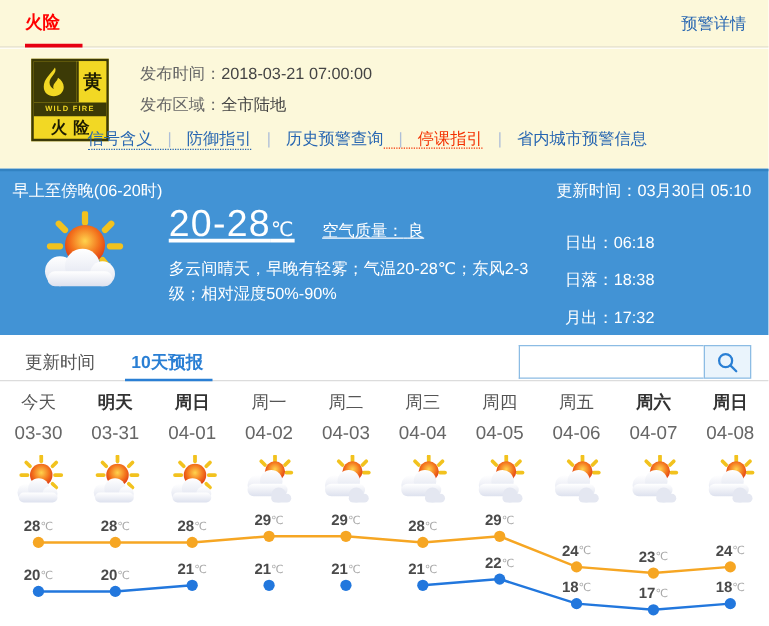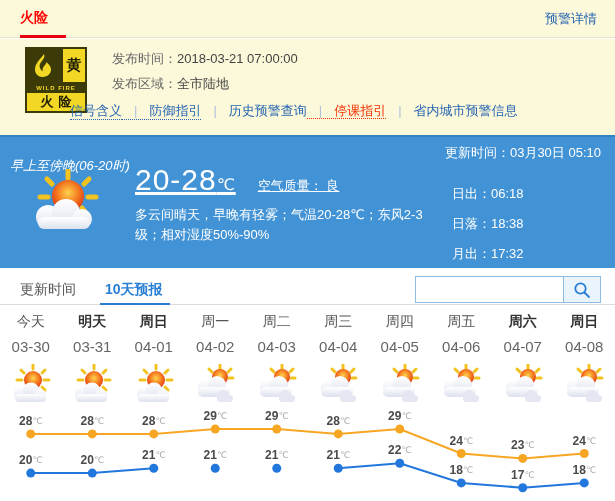--- a/index.html
+++ b/index.html
@@ -32,21 +32,21 @@
   .links { position:absolute; left:70px; top:63px; font-size:13px; white-space:nowrap; }
   .links .lnk { color:#2766b1; cursor:pointer; text-decoration:none; }
   .links .lnk.dotted { border-bottom:1px dotted #2766b1; padding-bottom:1px; }
   .links .lnk.alert { color:#f33000; border-bottom:1px dotted #f33000; }
   .links .lnk + .lnk::before { content:"|"; color:#aebfd8; margin:0 12px; display:inline-block;
                                border-bottom:none; font-weight:normal; }
 
   
   .cur { position:absolute; left:0; top:135px; width:615px; height:133px;
          background:#4293d5; border-top:2px solid #3282c2; color:#fff; }
-  .cur-period { position:absolute; left:10px; top:20px; font-size:13px;font-style:italic; }
+  .cur-period { position:absolute; left:10px; top:7px; font-size:13px; }
   .cur-update { position:absolute; right:14px; top:7px; font-size:13px; }
   .cur-icon { position:absolute; left:22px; top:32px; }
   .cur-main { position:absolute; left:135px; top:26px; width:300px; }
   .cur-temp-row { display:flex; align-items:baseline;text-decoration:underline; }
   .cur-temp { font-size:30px; font-weight:normal; letter-spacing:1px; }
   .cur-temp .unit { font-size:16px; }
   .cur-air { font-size:13px; margin-left:22px; }
   .cur-desc { margin-top:8px; font-size:13px; line-height:20px; width:300px; }
   .cur-astro { position:absolute; left:452px; top:42px; font-size:13px; line-height:30px; }
   .cur-astro .pair { display:inline-block; min-width:86px; }

